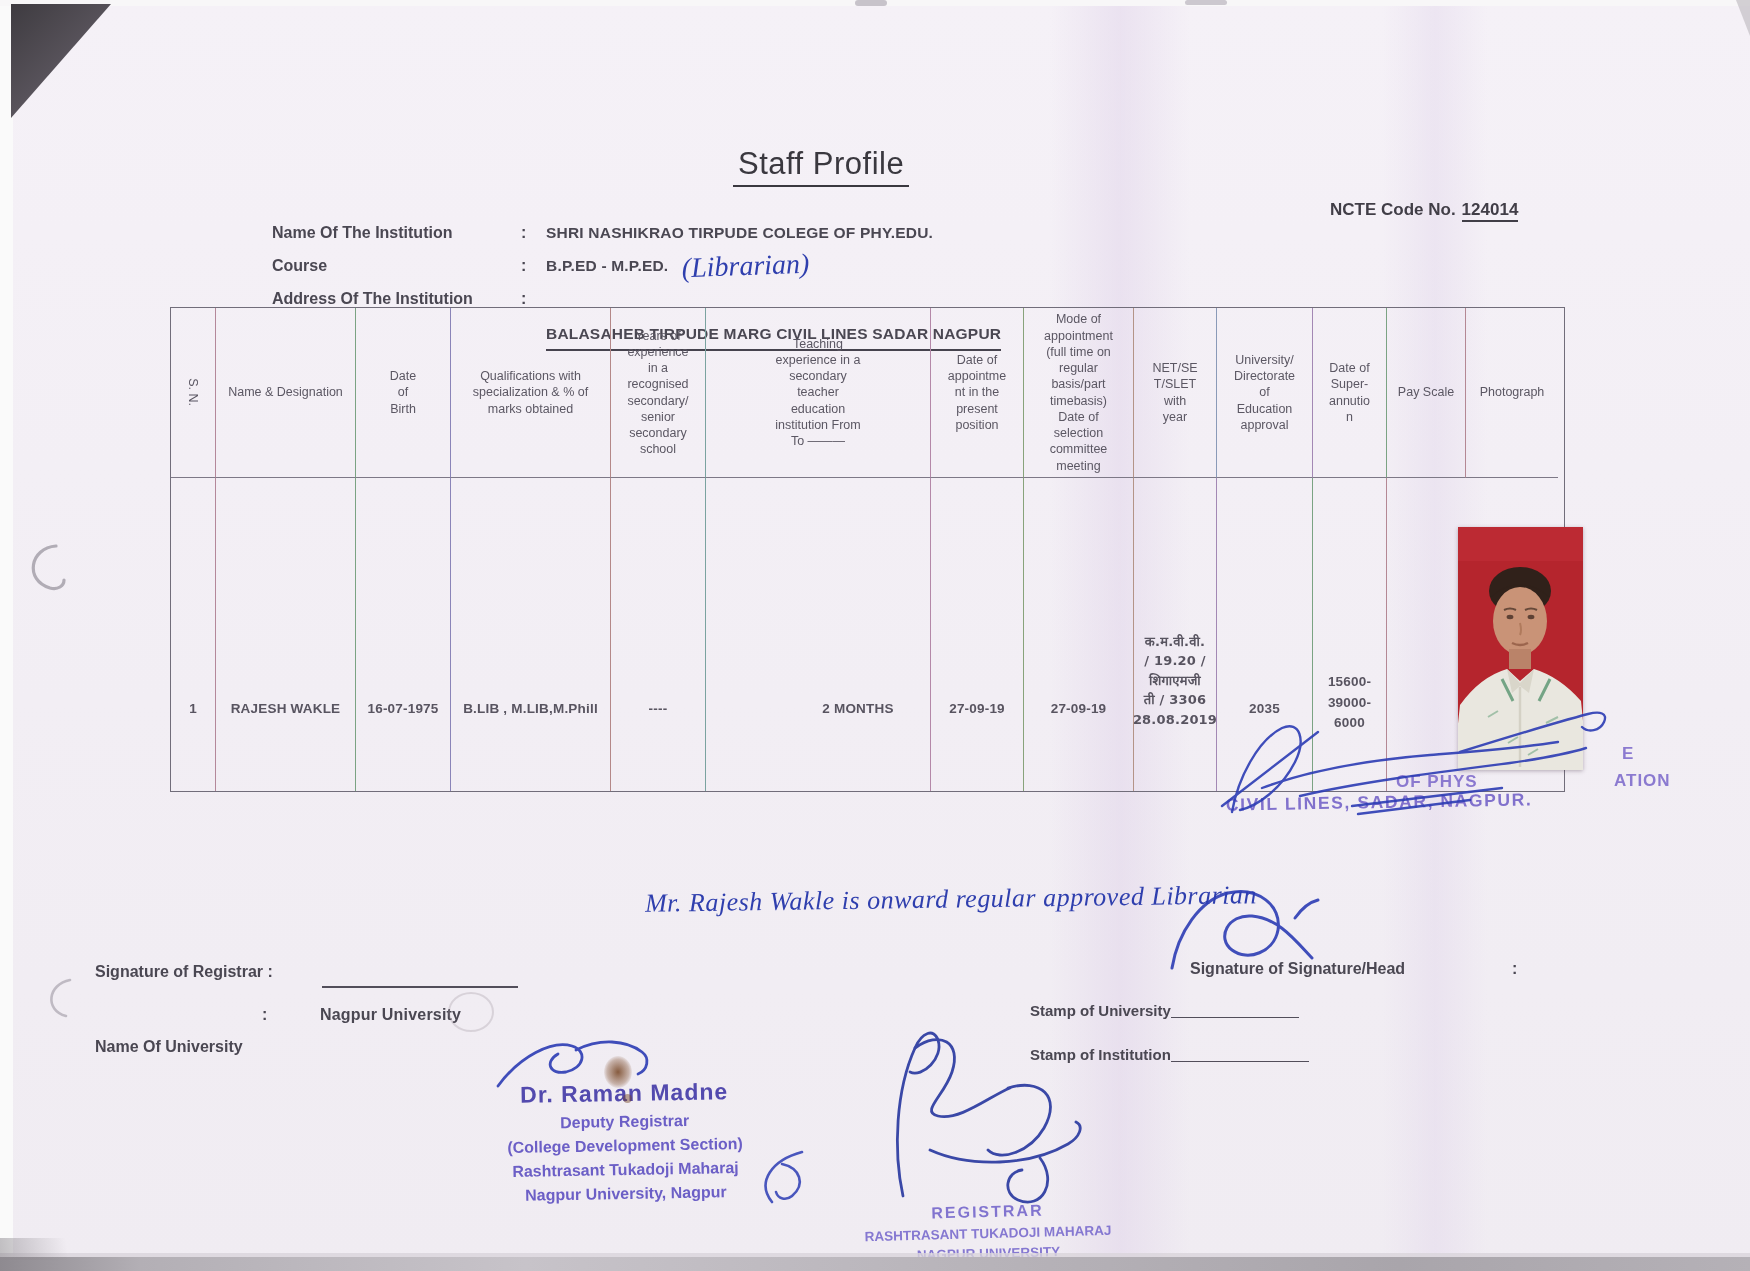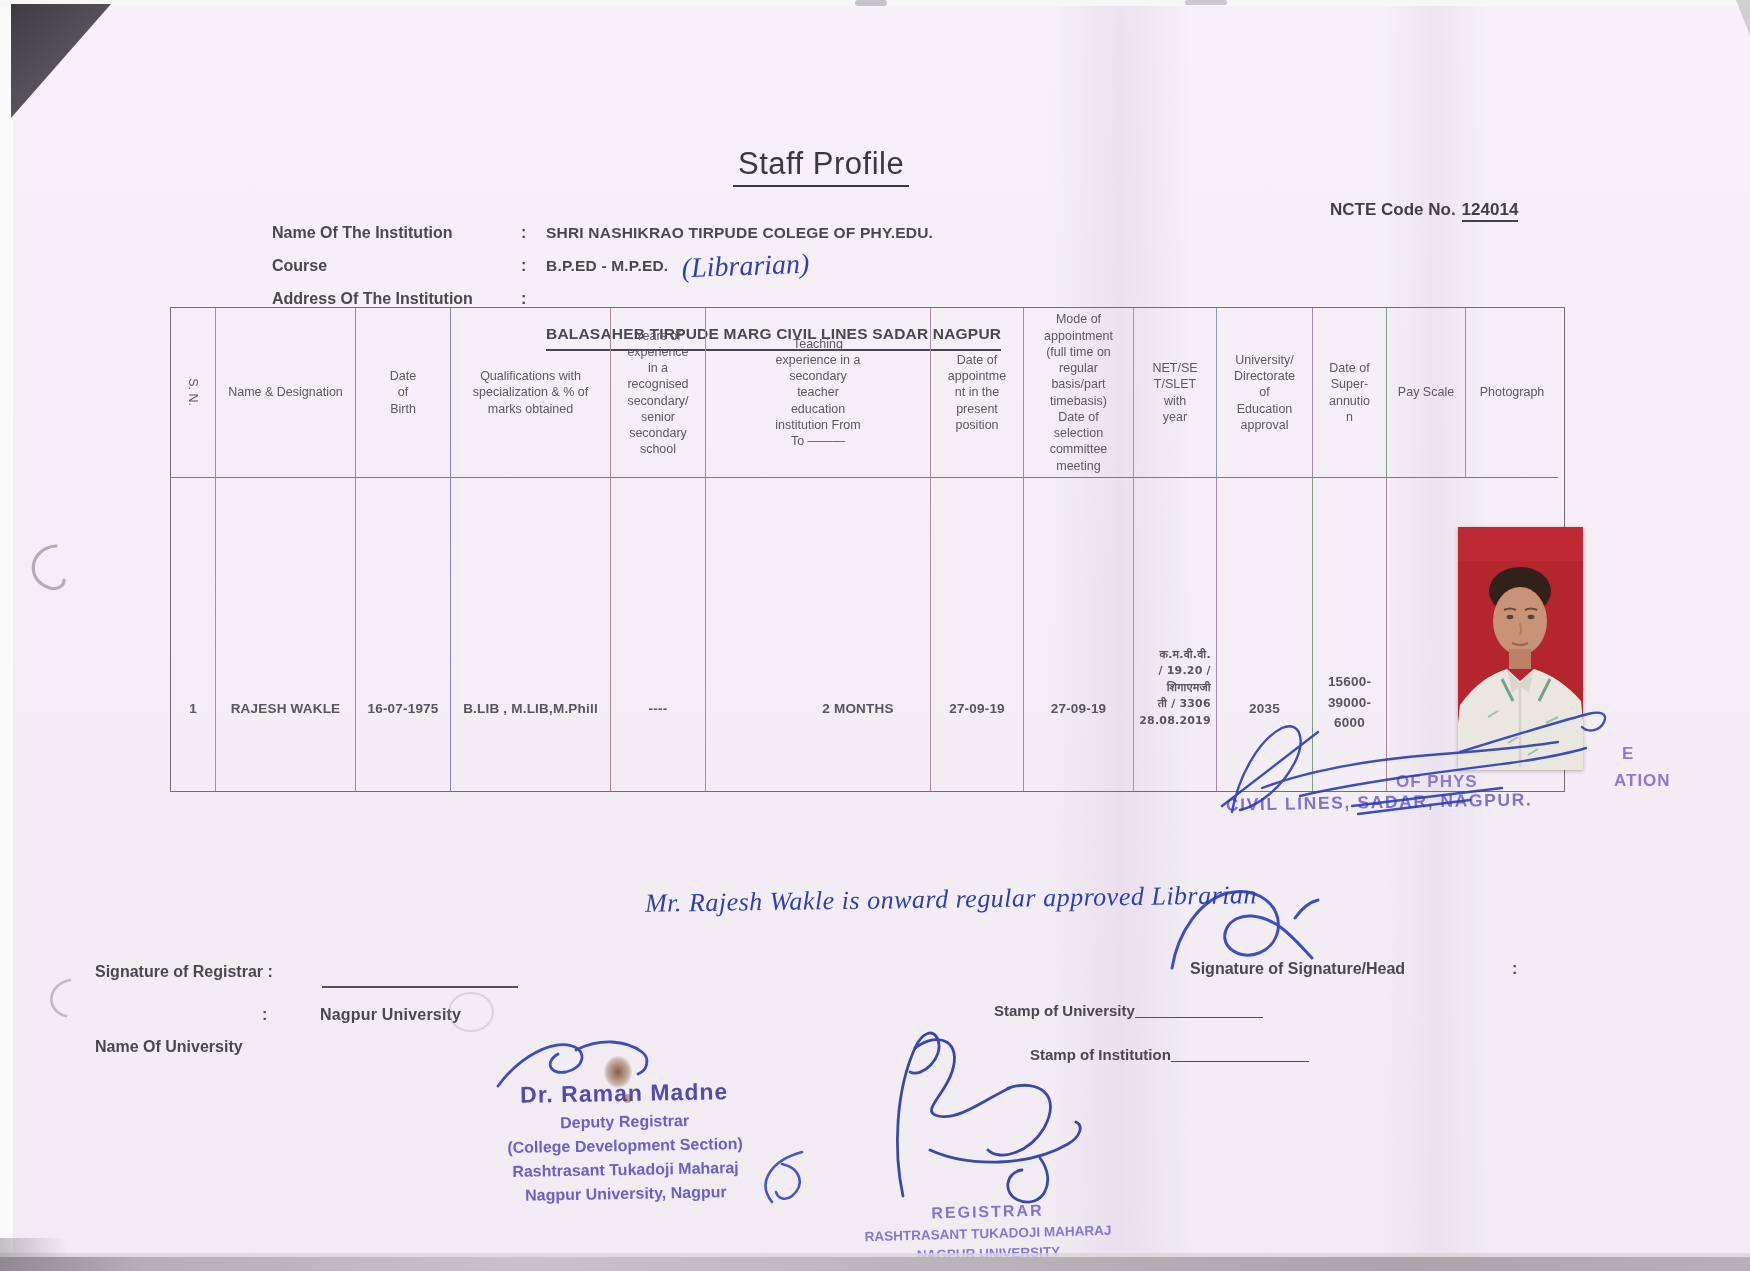--- a/index.html
+++ b/index.html
@@ -57,21 +57,21 @@
     display:grid;
     grid-template-columns:45px 140px 95px 160px 95px 225px 93px 110px 83px 96px 74px 79px 92px;
     grid-template-rows:170px 313px; }
   .hc, .dc { white-space:pre-line; text-align:center; overflow:hidden; }
   .hc { display:flex; align-items:center; justify-content:center;
     font-size:12.5px; line-height:1.3; color:#5b5763; padding:2px;
     border-bottom:1px solid #7d7886; }
   .dc { display:flex; flex-direction:column; justify-content:flex-end; align-items:center;
     padding-bottom:72px; font-size:13.5px; font-weight:bold; color:#585460;
     letter-spacing:.2px; line-height:1.5; }
-  .dc.univ { padding-bottom:62px; font-family:"DejaVu Sans","Liberation Sans",sans-serif; font-size:11px;text-align:right; }
+  .dc.univ { padding-bottom:62px; font-family:"DejaVu Sans","Liberation Sans",sans-serif; font-size:13px; }
   .dc.pay { padding-bottom:58px; }
   .dc.teach > span { transform:translateX(40px);text-align:center; }
   .sn-rot { display:inline-block; transform:rotate(90deg); white-space:pre; }
   
   .cb0{border-right:1px solid #b4889a}.cb1{border-right:1px solid #7ba383}
   .cb2{border-right:1px solid #8a84b8}.cb3{border-right:1px solid #b48888}
   .cb4{border-right:1px solid #7ba3a0}.cb5{border-right:1px solid #b488a8}
   .cb6{border-right:1px solid #88a37b}.cb7{border-right:1px solid #b49488}
   .cb8{border-right:1px solid #8a9ab8}.cb9{border-right:1px solid #a388b4}
   .cb10{border-right:1px solid #7ba383}.cb11{border-right:1px solid #b48894}
@@ -255,21 +255,21 @@
   <div class="abs info-row" style="left:95px;top:1006px;">
     <span class="info-label" style="width:167px;margin-top:32px;">Name Of University</span>
     <span class="info-colon" style="width:58px;">:</span>
     <span class="info-value" style="font-size:16px;">Nagpur University</span>
   </div>
   <div class="abs faint-circle"></div>
 
   <div class="abs f-label" style="left:1190px;top:960px;">Signature of Signature/Head</div>
   <div class="abs f-label" style="left:1512px;top:960px;">:</div>
 
-  <div class="abs f-label" style="left:994px;top:1002px;font-size:15px;text-align:right;">
+  <div class="abs f-label" style="left:1030px;top:1002px;font-size:15px;text-align:right;">
     <span>Stamp of University</span><span class="blank-line" style="width:128px;"></span>
   </div>
   <div class="abs f-label" style="left:1030px;top:1046px;font-size:15px;">
     <span>Stamp  of Institution</span><span class="blank-line" style="width:138px;"></span>
   </div>
 
   <div class="abs deputy-stamp">
     <div class="dname">Dr. Raman Madne</div>
     <div class="dline">Deputy Registrar</div>
     <div class="dline">(College Development Section)</div>

